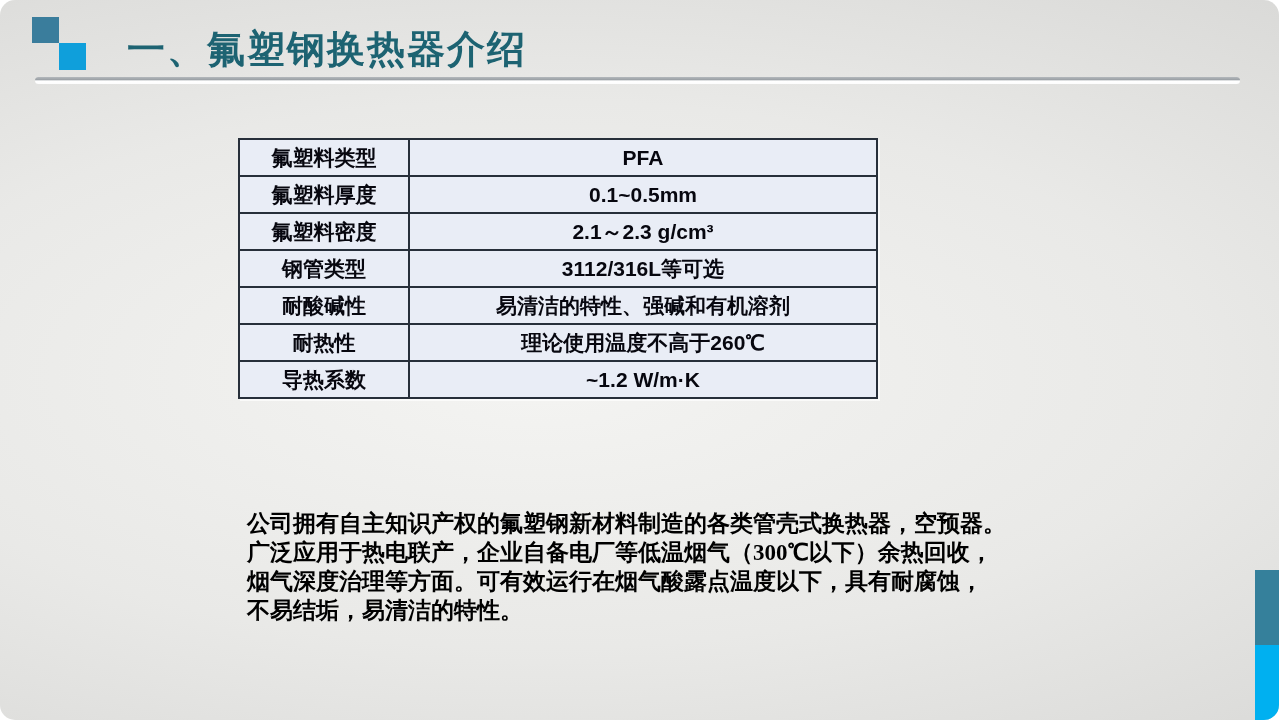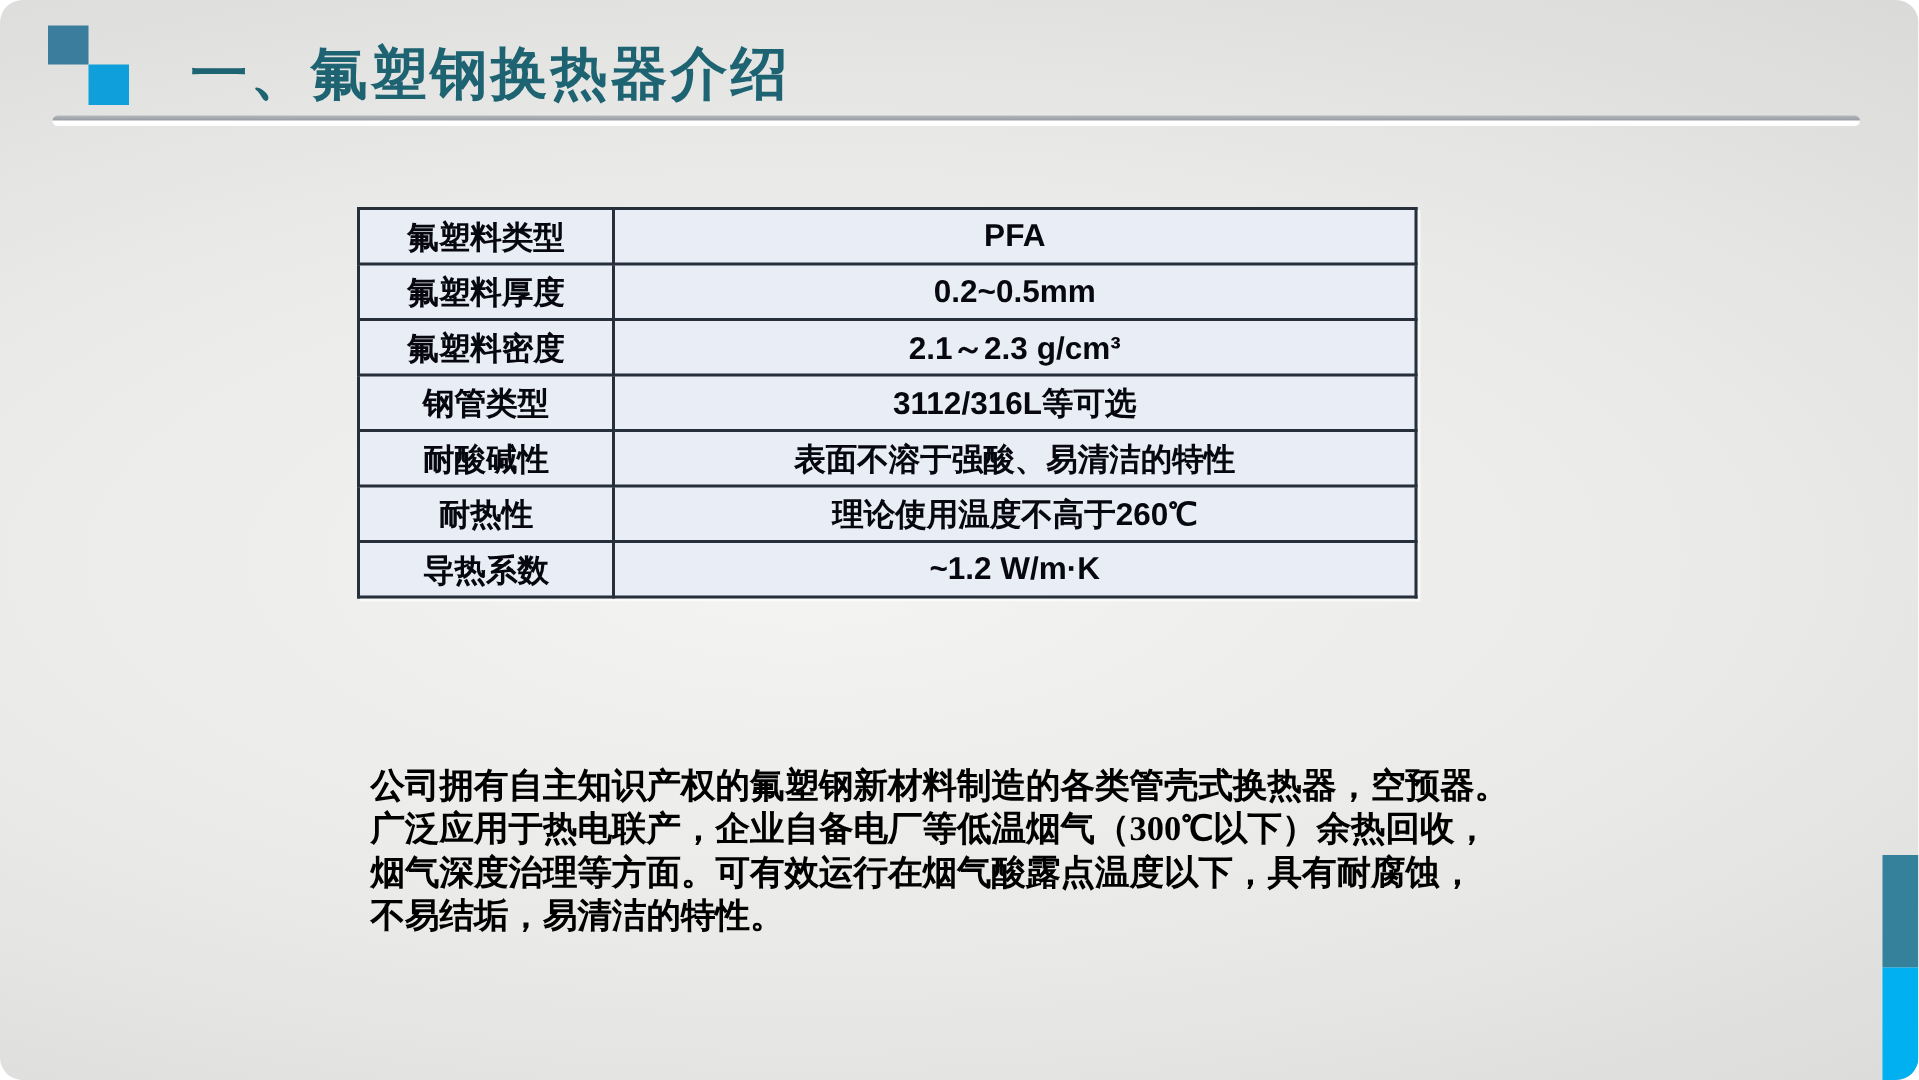--- a/index.html
+++ b/index.html
@@ -15,21 +15,21 @@
   .slide-title {
     position:absolute; left:127px; top:24px;
     font-size:38px; font-weight:bold; color:#1d6372; letter-spacing:2px;
     white-space:nowrap;
   }
   .title-rule {
     position:absolute; left:35px; top:77px; width:1205px; height:7px; border-radius:4px;
     background:linear-gradient(to bottom, #b4b8bc 0%, #9aa0a5 40%, #ffffff 55%, #fdfdfd 100%);
   }
   .spec-table {
-    position:absolute; left:238px; top:138px; width:707px;
+    position:absolute; left:238px; top:138px; width:640px;
     border-collapse:collapse; table-layout:fixed;
     box-shadow:2px 2px 0 rgba(255,255,255,0.65);
   }
   .spec-table td {
     border:2px solid #272f3a; background:#e9edf6;
     height:35px; text-align:center; vertical-align:middle;
     font-weight:bold; font-size:21px; color:#07070f;
     padding:0 6px;
   }
   .spec-table td.label-cell { width:156px; }
@@ -56,33 +56,33 @@
   <div class="title-rule"></div>
 
   <table class="spec-table">
     <tbody>
       <tr>
         <td class="label-cell">氟塑料类型</td>
         <td class="value-cell">PFA</td>
       </tr>
       <tr>
         <td class="label-cell">氟塑料厚度</td>
-        <td class="value-cell">0.2~0.5mm</td>
+        <td class="value-cell">0.1~0.5mm</td>
       </tr>
       <tr>
         <td class="label-cell">氟塑料密度</td>
         <td class="value-cell">2.1～2.3 g/cm³</td>
       </tr>
       <tr>
         <td class="label-cell">钢管类型</td>
         <td class="value-cell">3112/316L等可选</td>
       </tr>
       <tr>
         <td class="label-cell">耐酸碱性</td>
-        <td class="value-cell">表面不溶于强酸、易清洁的特性</td>
+        <td class="value-cell">易清洁的特性、强碱和有机溶剂</td>
       </tr>
       <tr>
         <td class="label-cell">耐热性</td>
         <td class="value-cell">理论使用温度不高于260℃</td>
       </tr>
       <tr>
         <td class="label-cell">导热系数</td>
         <td class="value-cell">~1.2 W/m·K</td>
       </tr>
     </tbody>

